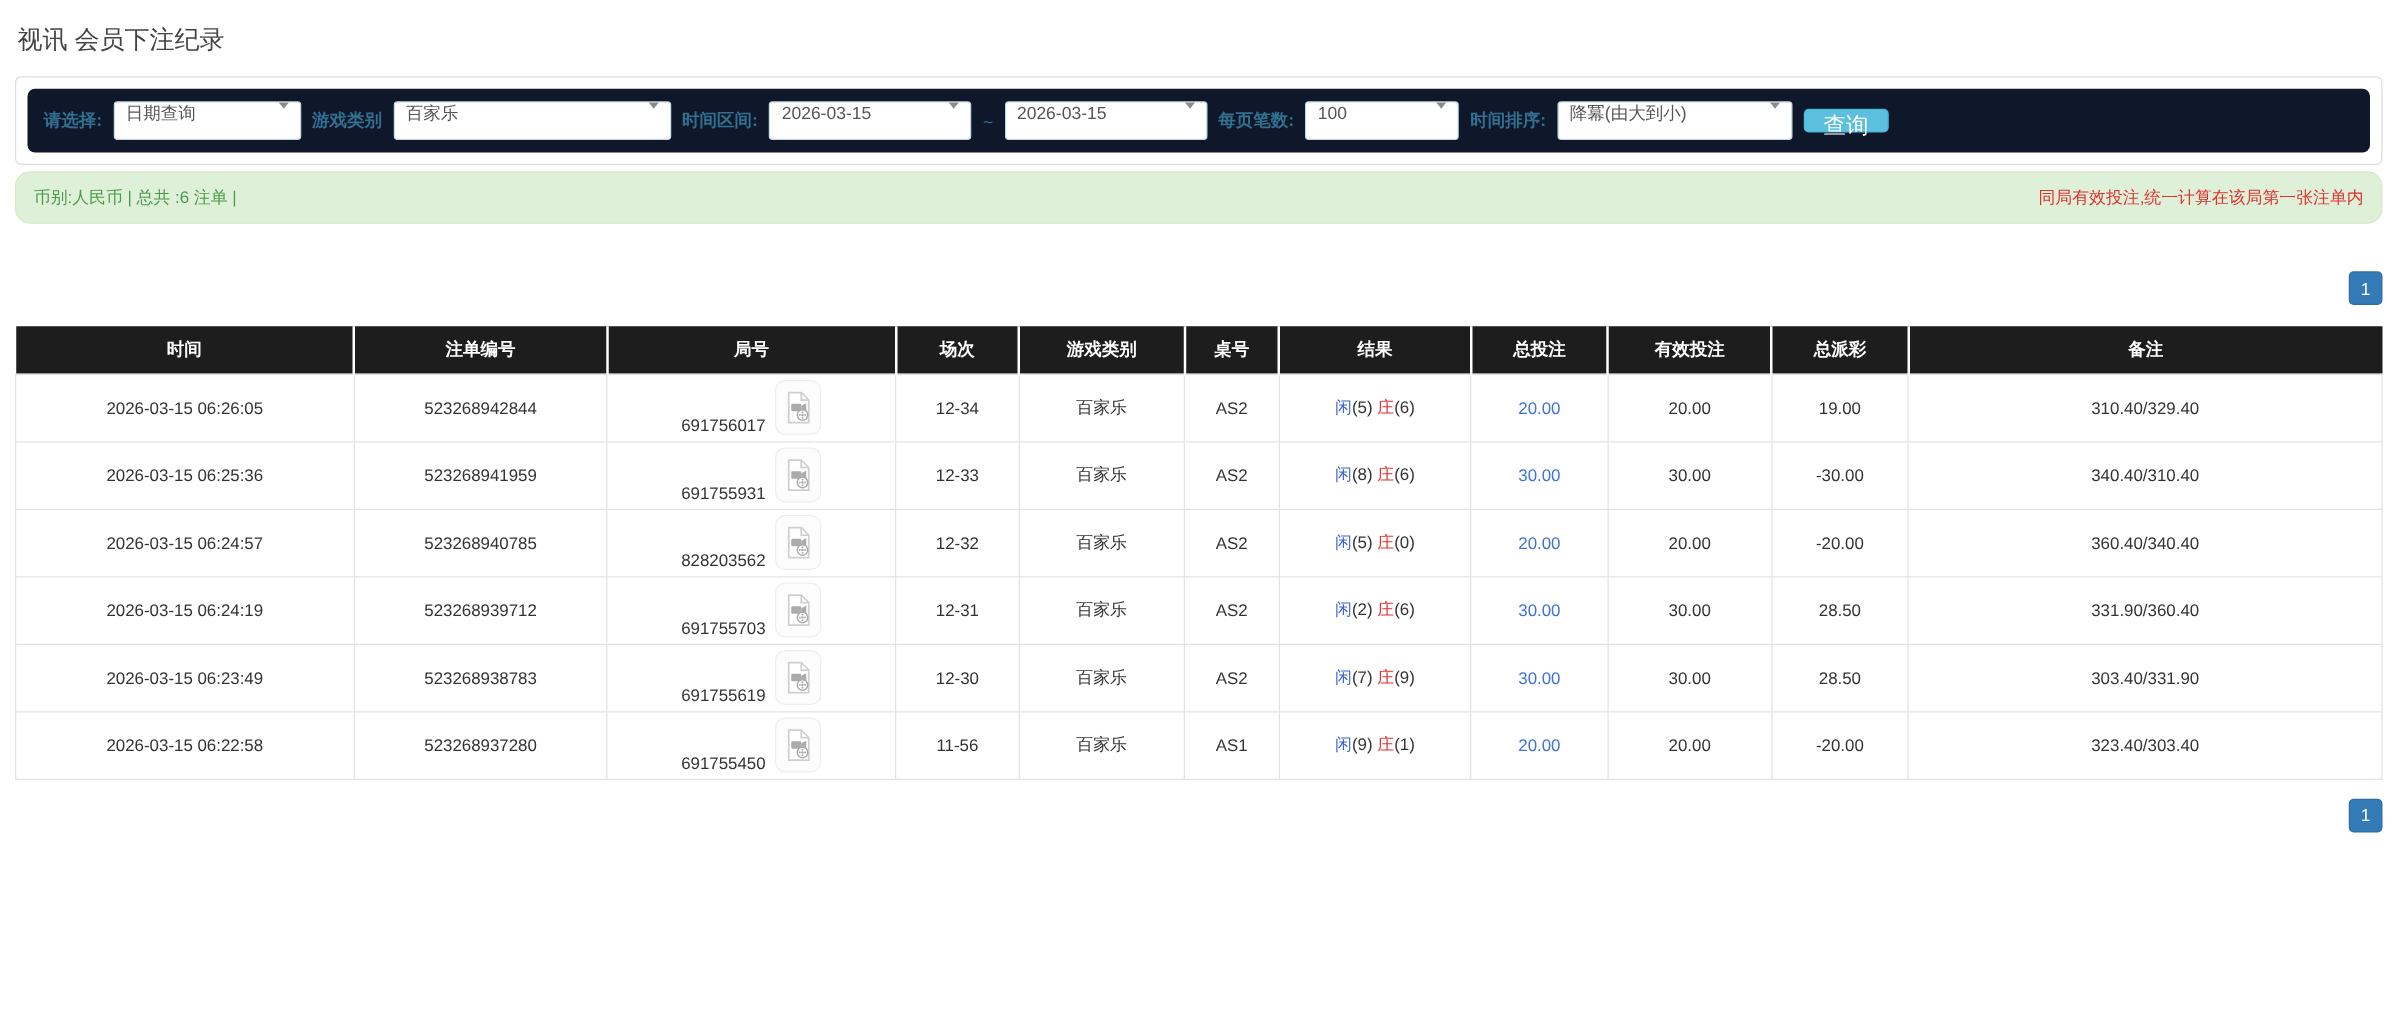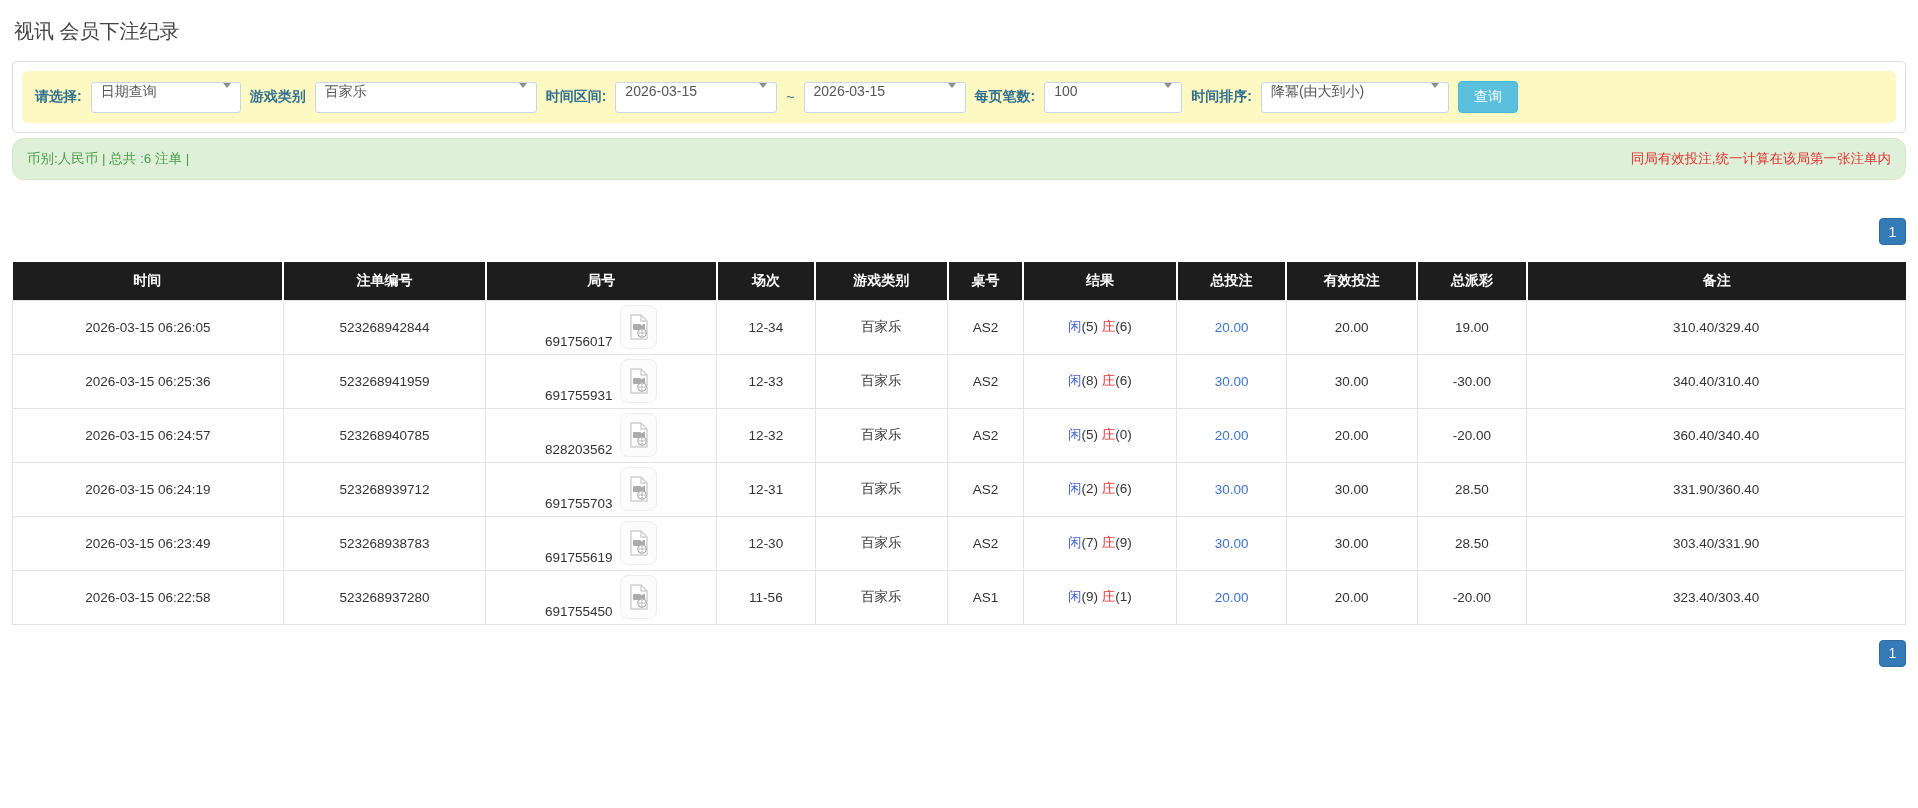--- a/index.html
+++ b/index.html
@@ -3,33 +3,33 @@
 <meta charset="utf-8">
 <style>
   * { margin:0; padding:0; box-sizing:border-box; }
   html,body { background:#fff; font-family:"Liberation Sans","DejaVu Sans",sans-serif; }
   body { width:1918px; height:808px; padding:12px; color:#333; }
 
   .page-title { font-size:20px; font-weight:400; color:#444; margin:6px 0 16px 2px; }
 
   
   .filter-panel { border:1px solid #ddd; border-radius:5px; padding:9px; background:#fff; }
-  .filter-bar { background:#fef9c3; border-radius:6px; padding:10px 13px; display:flex; align-items:center; gap:9px; }
+  .filter-bar { background:#0f172a; border-radius:6px; padding:10px 13px; display:flex; align-items:center; gap:9px; }
   .f-label { font-size:14px; font-weight:bold; color:#31708f; white-space:nowrap; }
   .f-select { display:flex; align-items:flex-start; justify-content:space-between; background:#fff;
               border:1px solid #c3d9e4; border-radius:3px; height:31px; padding:0 9px;
               font-size:14px; color:#555; cursor:pointer; flex:0 0 auto; }
   .f-select .sel-text { white-space:nowrap; overflow:hidden; }
   .caret { width:0; height:0; border-left:4px solid transparent; border-right:4px solid transparent;
            border-top:5px solid #8b8b8b; margin-left:8px; flex:0 0 auto; }
   .w-qt  { width:150px; } .w-game { width:222px; } .w-date { width:162px; }
-  .w-size{ width:138px; } .w-sort { width:188px; }
+  .w-size{ width:123px; } .w-sort { width:188px; }
   .tilde { color:#31708f; font-size:14px; }
-  .search-btn { height:32px; padding:0 15px; background:#5bc0de; border:1px solid #46b8da;
-                border-radius:4px; color:#fff; font-size:14px; cursor:pointer; }
+  .search-btn { height:19px; padding:0 15px; background:#5bc0de; border:1px solid #46b8da;
+                border-radius:4px; color:#fff; font-size:18px; cursor:pointer; }
 
   
   .summary-bar { margin-top:5px; background:#dff0d8; border:1px solid #d6e9c6; border-radius:12px;
                  padding:11px 14px; display:flex; justify-content:space-between; align-items:center;
                  font-size:13.5px; }
   .summary-left  { color:#4a9b4a; }
   .summary-right { color:#e03131; }
 
   
   .pager { display:flex; justify-content:flex-end; }

